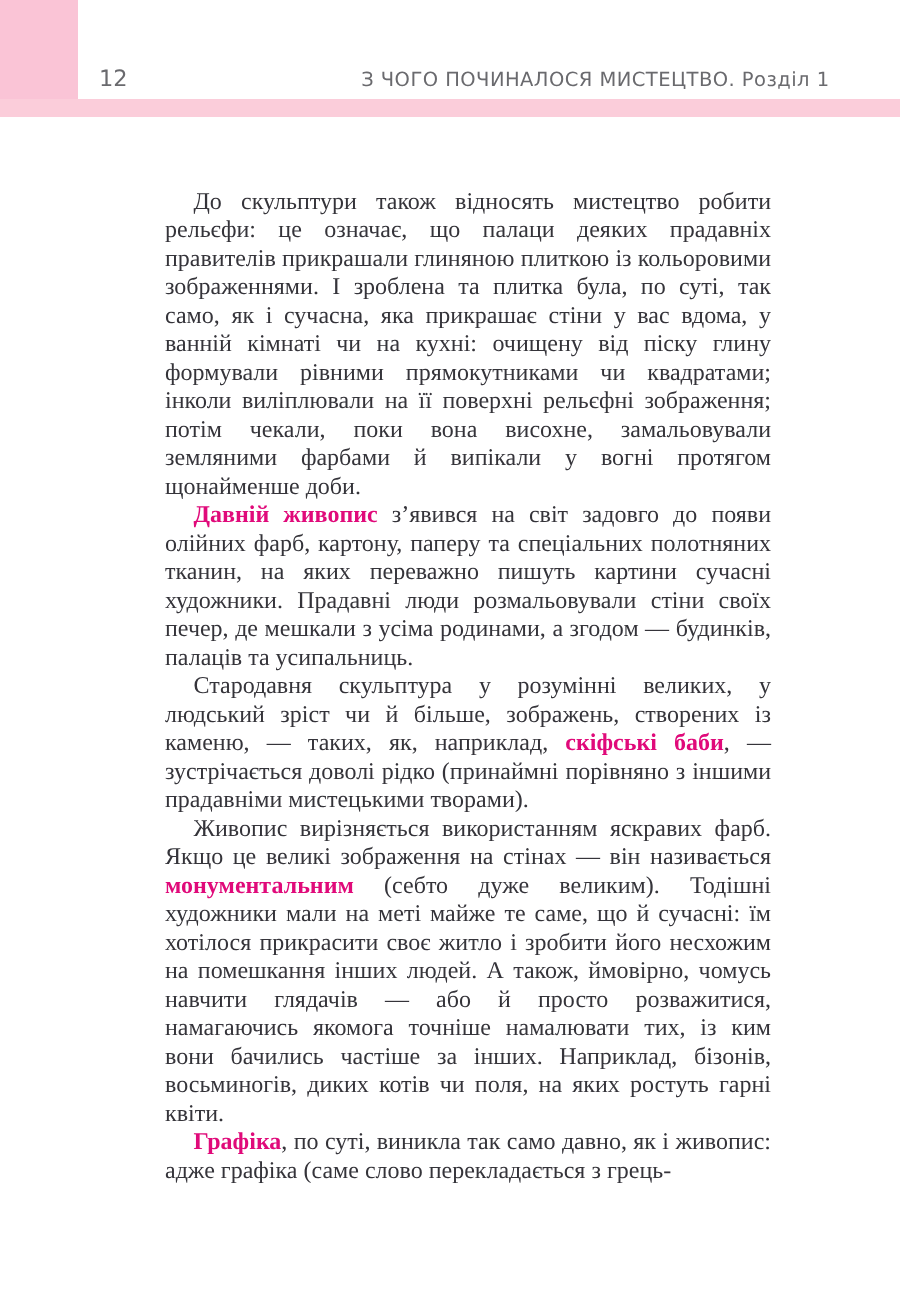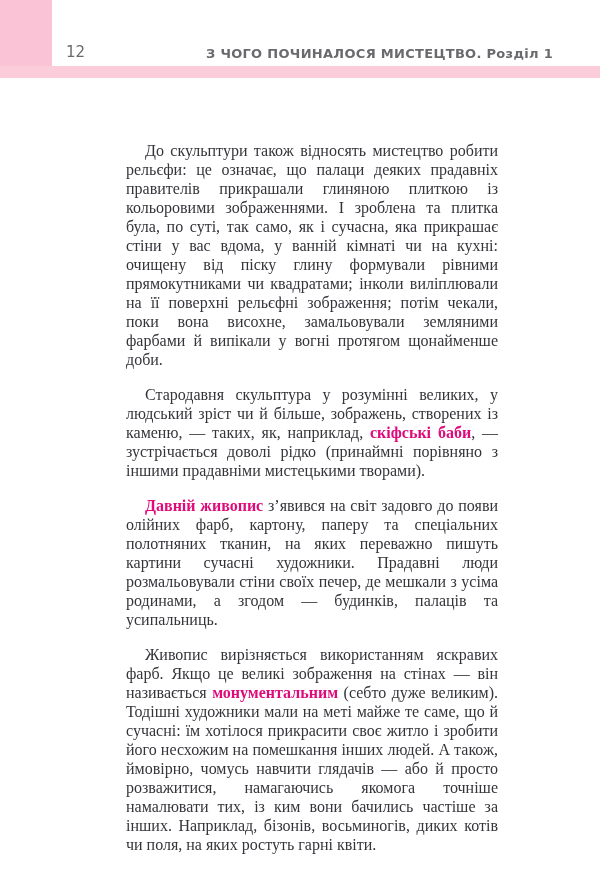--- a/index.html
+++ b/index.html
@@ -38,33 +38,32 @@
   }
   .running-header {
     position: absolute;
     right: 47px; top: 46px;
     font-family: "DejaVu Sans", "Liberation Sans", sans-serif;
     font-size: 13px;
     line-height: 16px;
     letter-spacing: 0.3px;
     color: var(--header-text, #6a6a6e);
     white-space: nowrap;
-    font-weight: bold;
   }
   .body-text {
     position: absolute;
     left: 110px; top: 125px;
     width: 404px;
     font-size: 16px;
     line-height: 19px;
     color: var(--body-text, #35343a);
     text-align: justify;
   }
   .body-text p {
-    margin: 16px;
+    margin: 0;
     padding: 0;
     text-indent: 19px;
   }
   .body-text .accent {
     color: var(--accent, #e00a7a);
     font-weight: bold;
   }
 </style>
 </head>
 <body>
@@ -72,16 +71,17 @@
 <div class="corner-block"></div>
 <div class="header-band"></div>
 
 <header>
   <span class="page-number">12</span>
   <span class="running-header">З ЧОГО ПОЧИНАЛОСЯ МИСТЕЦТВО. Розділ 1</span>
 </header>
 
 <main class="body-text">
     <p><span>До скульптури також відносять мистецтво робити рельєфи: це означає, що палаци деяких прадавніх правителів прикрашали глиняною плиткою із кольоровими зображеннями. І зроблена та плитка була, по суті, так само, як і сучасна, яка прикрашає стіни у вас вдома, у ванній кімнаті чи на кухні: очищену від піску глину формували рівними прямокутниками чи квадратами; інколи виліплювали на її поверхні рельєфні зображення; потім чекали, поки вона висохне, замальовували земляними фарбами й випікали у вогні протягом щонайменше доби.</span></p>
+    <p><span class="accent">Давній живопис</span><span> з’явився на світ задовго до появи олійних фарб, картону, паперу та спеціальних полотняних тканин, на яких переважно пишуть картини сучасні художники. Прадавні люди розмальовували стіни своїх печер, де мешкали з усіма родинами, а згодом — будинків, палаців та усипальниць.</span></p>
     <p><span>Стародавня скульптура у розумінні великих, у людський зріст чи й більше, зображень, створених із каменю, — таких, як, наприклад, </span><span class="accent">скіфські баби</span><span>, — зустрічається доволі рідко (принаймні порівняно з іншими прадавніми мистецькими творами).</span></p>
-    <p><span class="accent">Давній живопис</span><span> з’явився на світ задовго до появи олійних фарб, картону, паперу та спеціальних полотняних тканин, на яких переважно пишуть картини сучасні художники. Прадавні люди розмальовували стіни своїх печер, де мешкали з усіма родинами, а згодом — будинків, палаців та усипальниць.</span></p>
     <p><span>Живопис вирізняється використанням яскравих фарб. Якщо це великі зображення на стінах — він називається </span><span class="accent">монументальним</span><span> (себто дуже великим). Тодішні художники мали на меті майже те саме, що й сучасні: їм хотілося прикрасити своє житло і зробити його несхожим на помешкання інших людей. А також, ймовірно, чомусь навчити глядачів — або й просто розважитися, намагаючись якомога точніше намалювати тих, із ким вони бачились частіше за інших. Наприклад, бізонів, восьминогів, диких котів чи поля, на яких ростуть гарні квіти.</span></p>
+    <p><span class="accent">Графіка</span><span>, по суті, виникла так само давно, як і живопис: адже графіка (саме слово перекладається з грець-</span></p>
   </main>
 
 </body></html>

